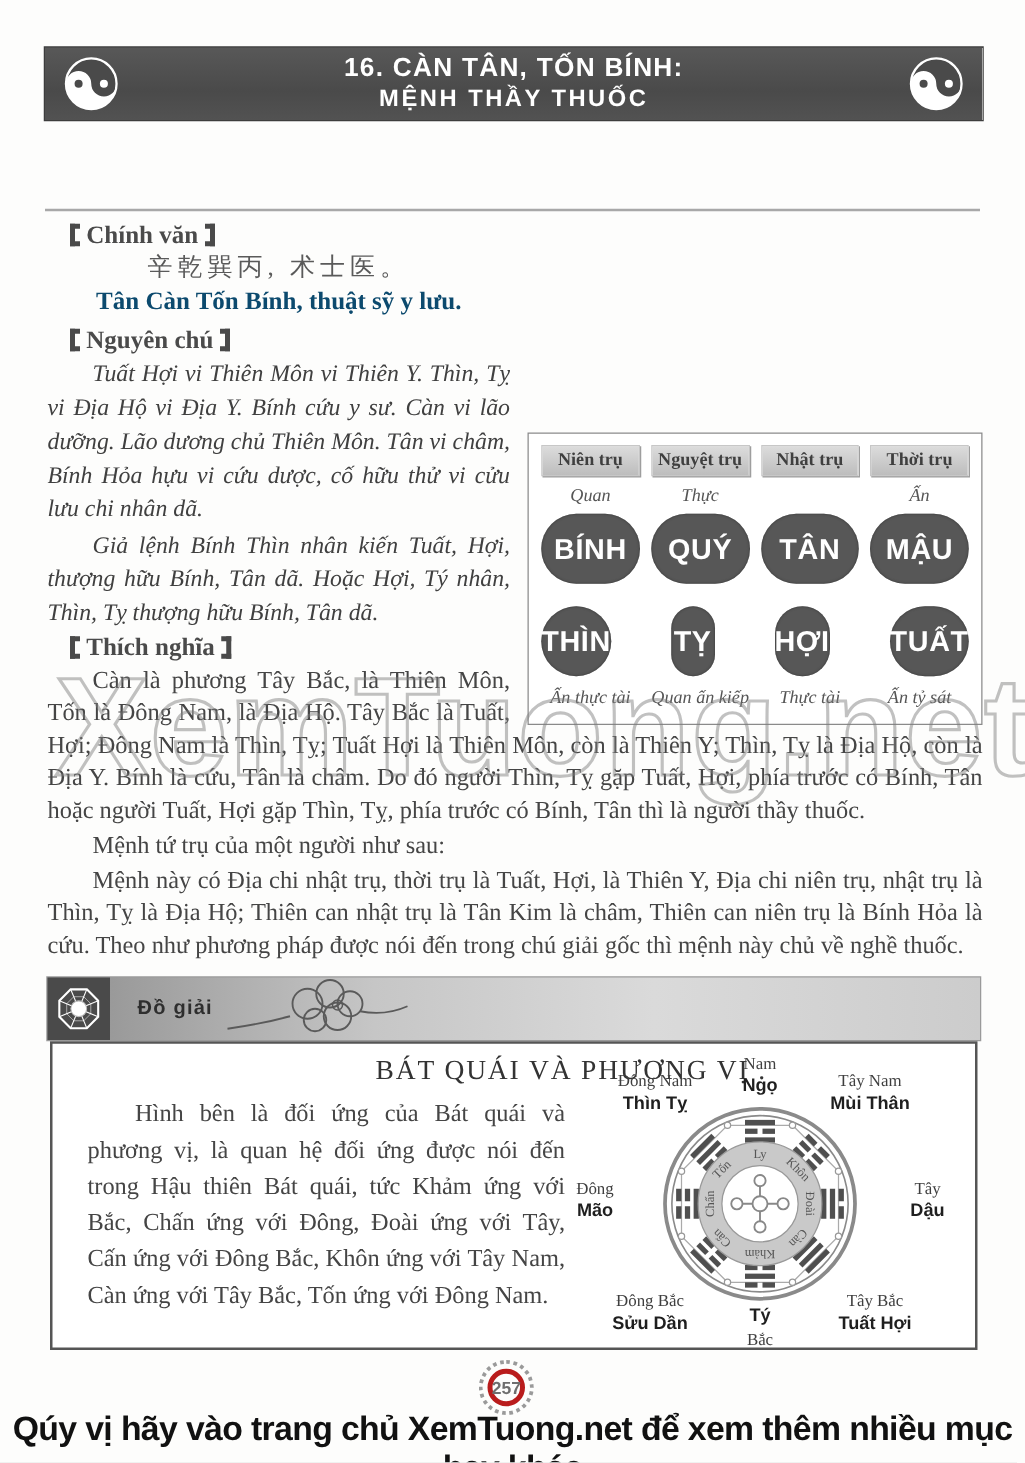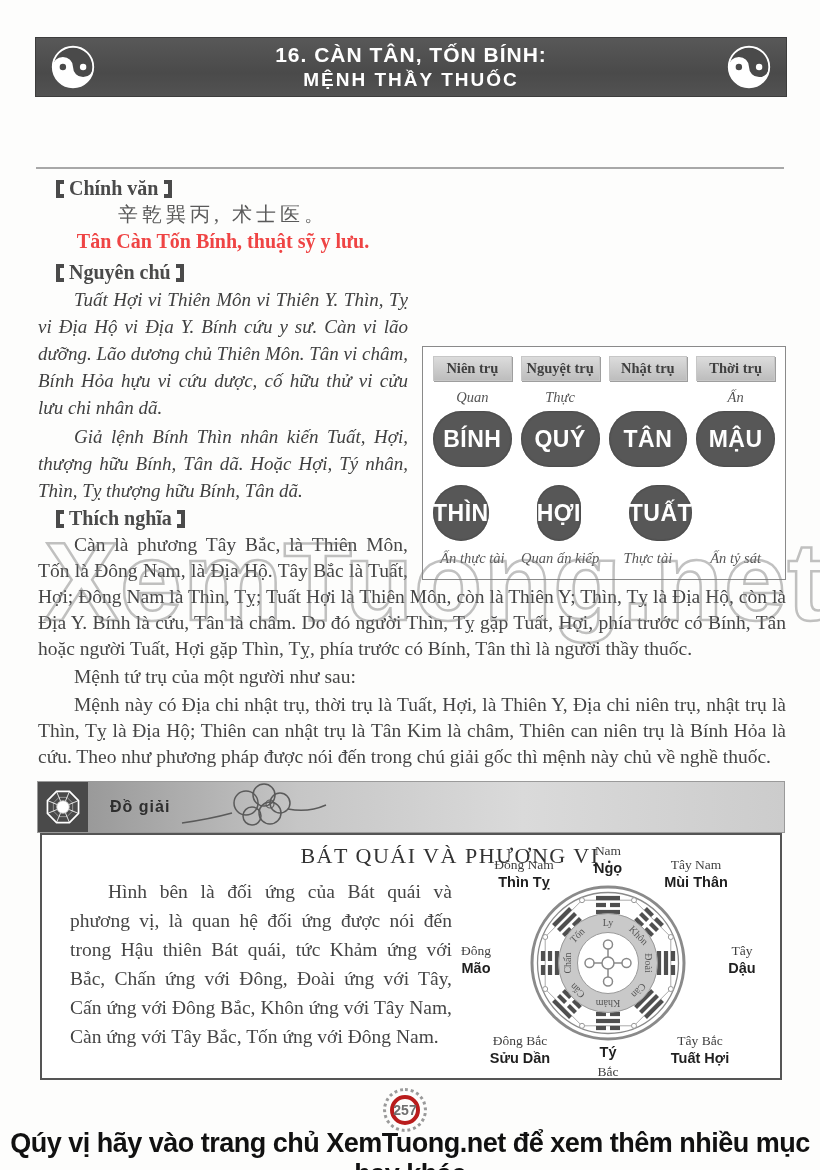--- a/index.html
+++ b/index.html
@@ -27,21 +27,21 @@
     text-indent:38px; text-align:justify; color:#4c4c4c;
   }
   .divider { position:absolute; left:36px; top:167px; width:748px; height:2px; background:#a8a8a8; }
   
   .flow { position:absolute; left:38px; top:174px; width:748px; }
   h2.sec { font-size:20px; font-weight:700; color:#4a4a4a; margin:2px 0 2px 18px; line-height:24px; }
   .br-l,.br-r { display:inline-block; width:8px; height:18px; border:4px solid #4a4a4a; vertical-align:-3px; }
   .br-l { border-right:0; margin-right:5px; }
   .br-r { border-left:0; margin-left:5px; }
   p.chinese { text-align:center; font-size:20px; color:#5a5a5a; letter-spacing:4px; line-height:24px; margin:2px 0 0; }
-  p.viet-verse { text-align:center; font-weight:700; font-size:20px; color:#ef4444; line-height:26px; margin:2px 0 6px; }
+  p.viet-verse { text-align:center; font-weight:700; font-size:20px; color:#0c4a6e; line-height:26px; margin:2px 0 6px; }
   p.nc { font-style:italic; font-size:19px; line-height:27px; text-indent:36px; text-align:justify; color:#404040; margin:2px 0; }
   p.tn { font-size:19.5px; line-height:26px; text-indent:36px; text-align:justify; color:#454545; margin:2px 0; }
   
   .pillar-box {
     float:right; width:364px; margin-top:172px; margin-left:14px; margin-bottom:4px;
     border:1px solid #8a8a8a; background:#fff; padding:9px 10px 12px;
     position:relative; z-index:2;
   }
   .pb-row { display:grid; grid-template-columns:repeat(4,1fr); column-gap:9px; }
   .pb-h {
@@ -149,20 +149,21 @@
         <div class="pb-lab">Ấn</div>
       </div>
       <div class="pb-row">
         <div class="pb-cell">BÍNH</div>
         <div class="pb-cell">QUÝ</div>
         <div class="pb-cell">TÂN</div>
         <div class="pb-cell">MẬU</div>
       </div>
       <div class="pb-row pb-gap">
         <div class="pb-cell">THÌN</div>
+        <div class="pb-cell">TỴ</div>
         <div class="pb-cell">HỢI</div>
         <div class="pb-cell">TUẤT</div>
       </div>
       <div class="pb-row">
         <div class="pb-lab2">Ấn thực tài</div>
         <div class="pb-lab2">Quan ấn kiếp</div>
         <div class="pb-lab2">Thực tài</div>
         <div class="pb-lab2">Ấn tỷ sát</div>
       </div>
     </aside>

